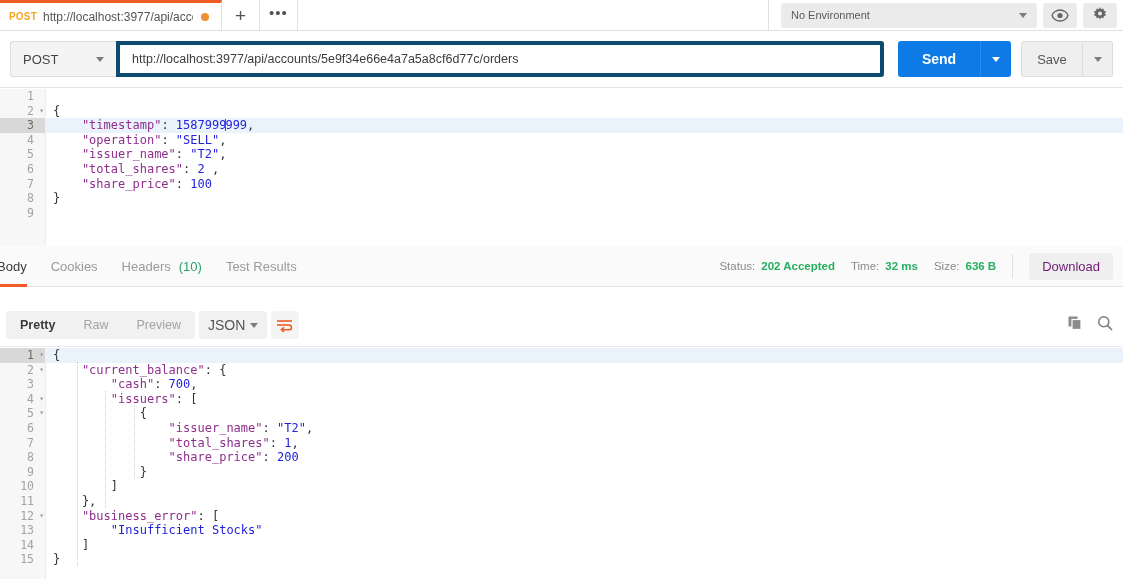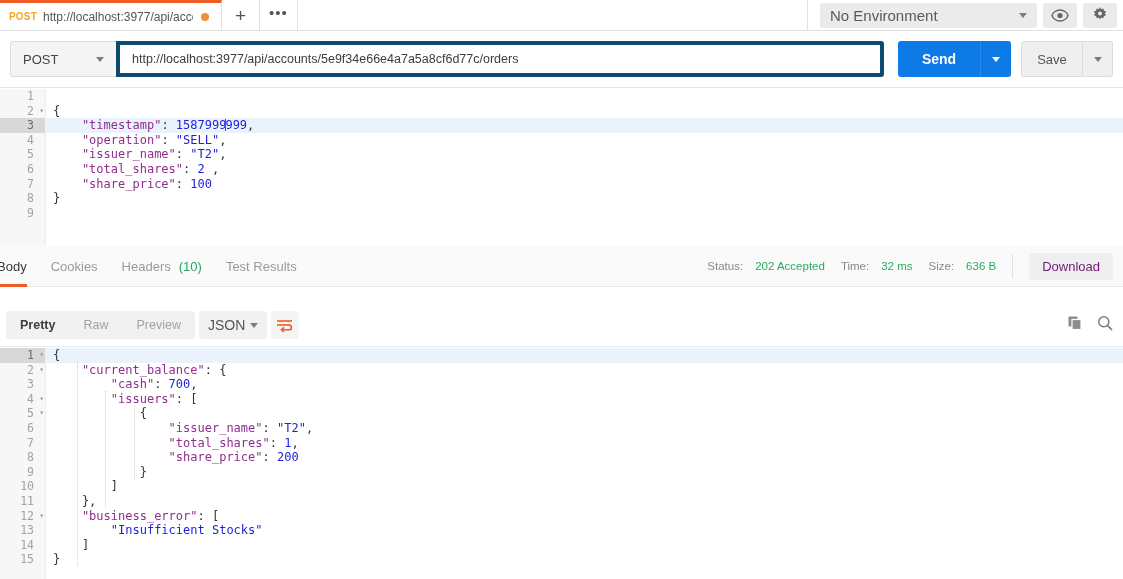--- a/index.html
+++ b/index.html
@@ -86,30 +86,30 @@
     border-right: 1px solid #e1e1e1;
   }
   .env-zone {
     display: flex;
     align-items: center;
     gap: 6px;
     padding: 0 6px 0 12px;
     background: #ffffff;
   }
   .env-select {
-    width: 217px;
+    width: 256px;
     height: 25px;
     background: #ebebeb;
     border-radius: 3px;
     display: flex;
     align-items: center;
     justify-content: space-between;
     padding: 0 10px;
     box-sizing: border-box;
-    font-size: 15px;
+    font-size: 11px;
     color: #5a5a5a;
   }
   .caret-d {
     width: 0; height: 0;
     border-left: 4px solid transparent;
     border-right: 4px solid transparent;
     border-top: 5px solid #7d7d7d;
   }
   .icon-btn {
     width: 34px; height: 25px;
@@ -323,21 +323,21 @@
   .res-tab.first.active::after { left: 3px; right: 12px; }
   .hdr-count { color: #2aa26a; margin-left: 8px; }
   .meta-right {
     margin-left: auto;
     display: flex;
     align-items: center;
     gap: 16px;
     padding-right: 10px;
   }
   .meta-item { font-size: 11.5px; color: #8a8a8a; white-space: nowrap; }
-  .meta-item .val { color: #27ae60; margin-left: 12px; }
+  .meta-item .val { color: #27ae60; margin-left: 6px; font-weight: bold; }
   .meta-divider { width: 1px; height: 24px; background: #e0e0e0; }
   .download-btn {
     height: 27px;
     padding: 0 13px;
     background: #efefef;
     border-radius: 3px;
     font-size: 13px;
     color: #701a75;
     display: flex;
     align-items: center;

